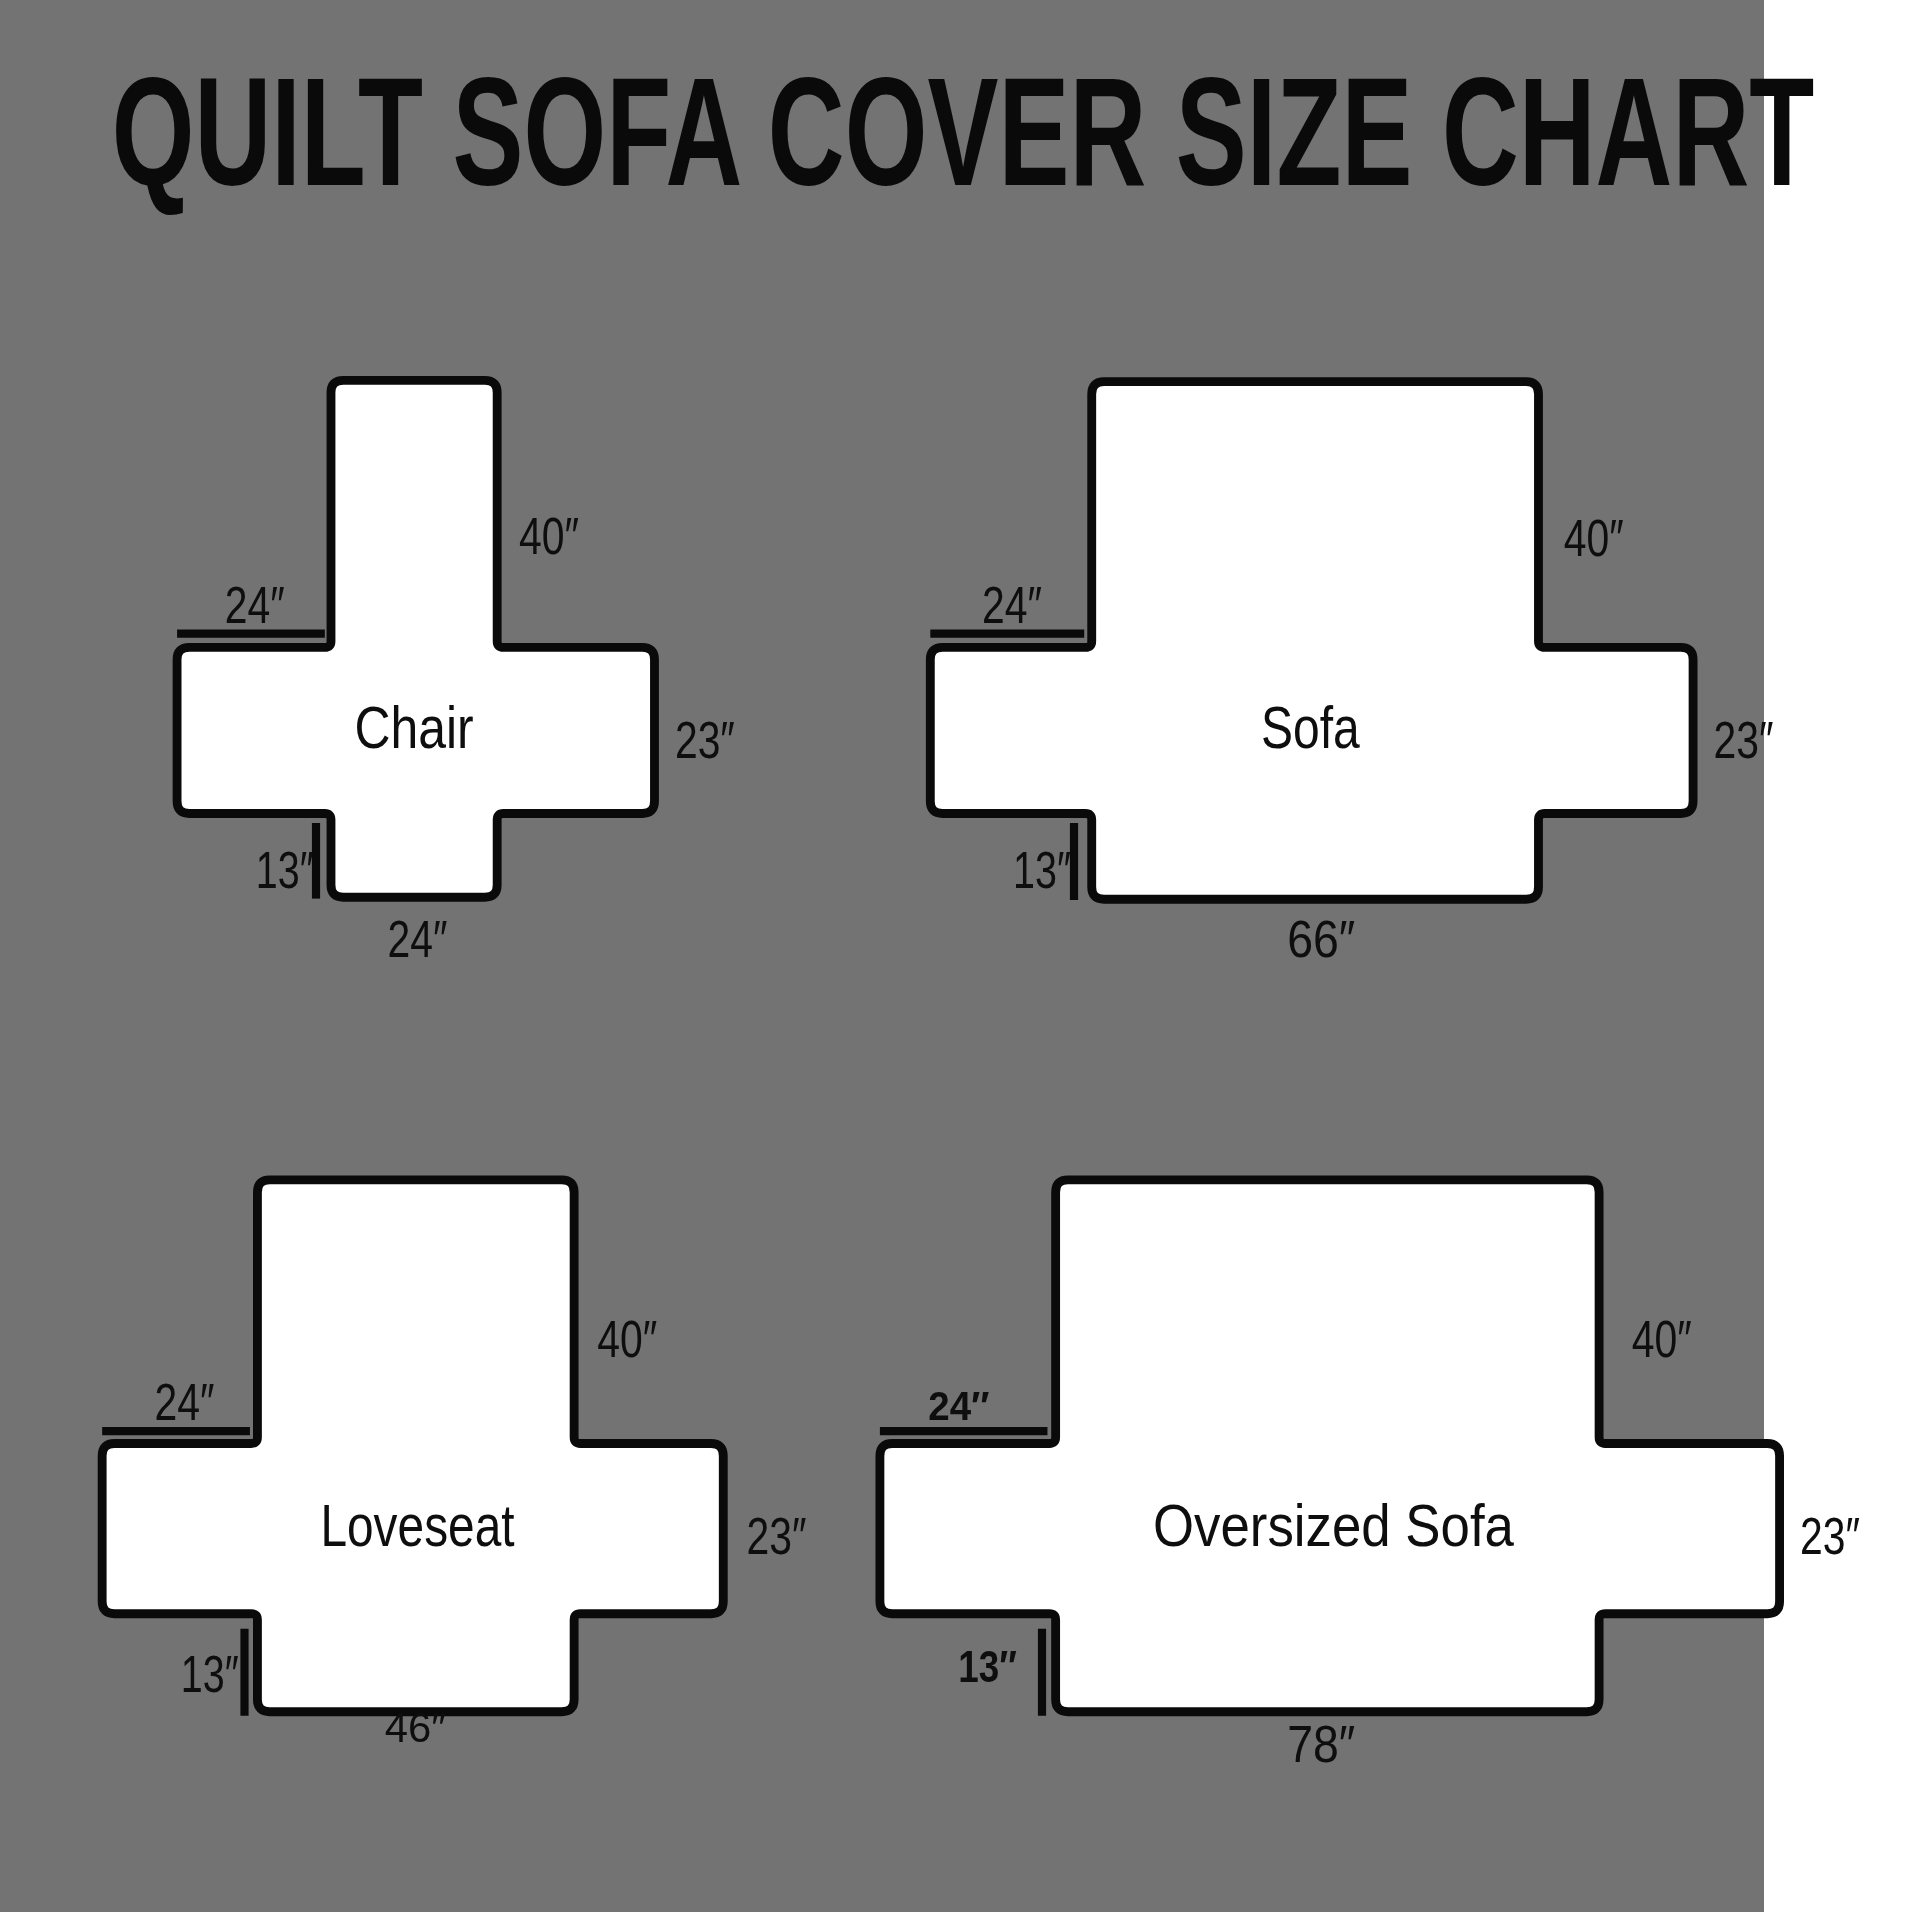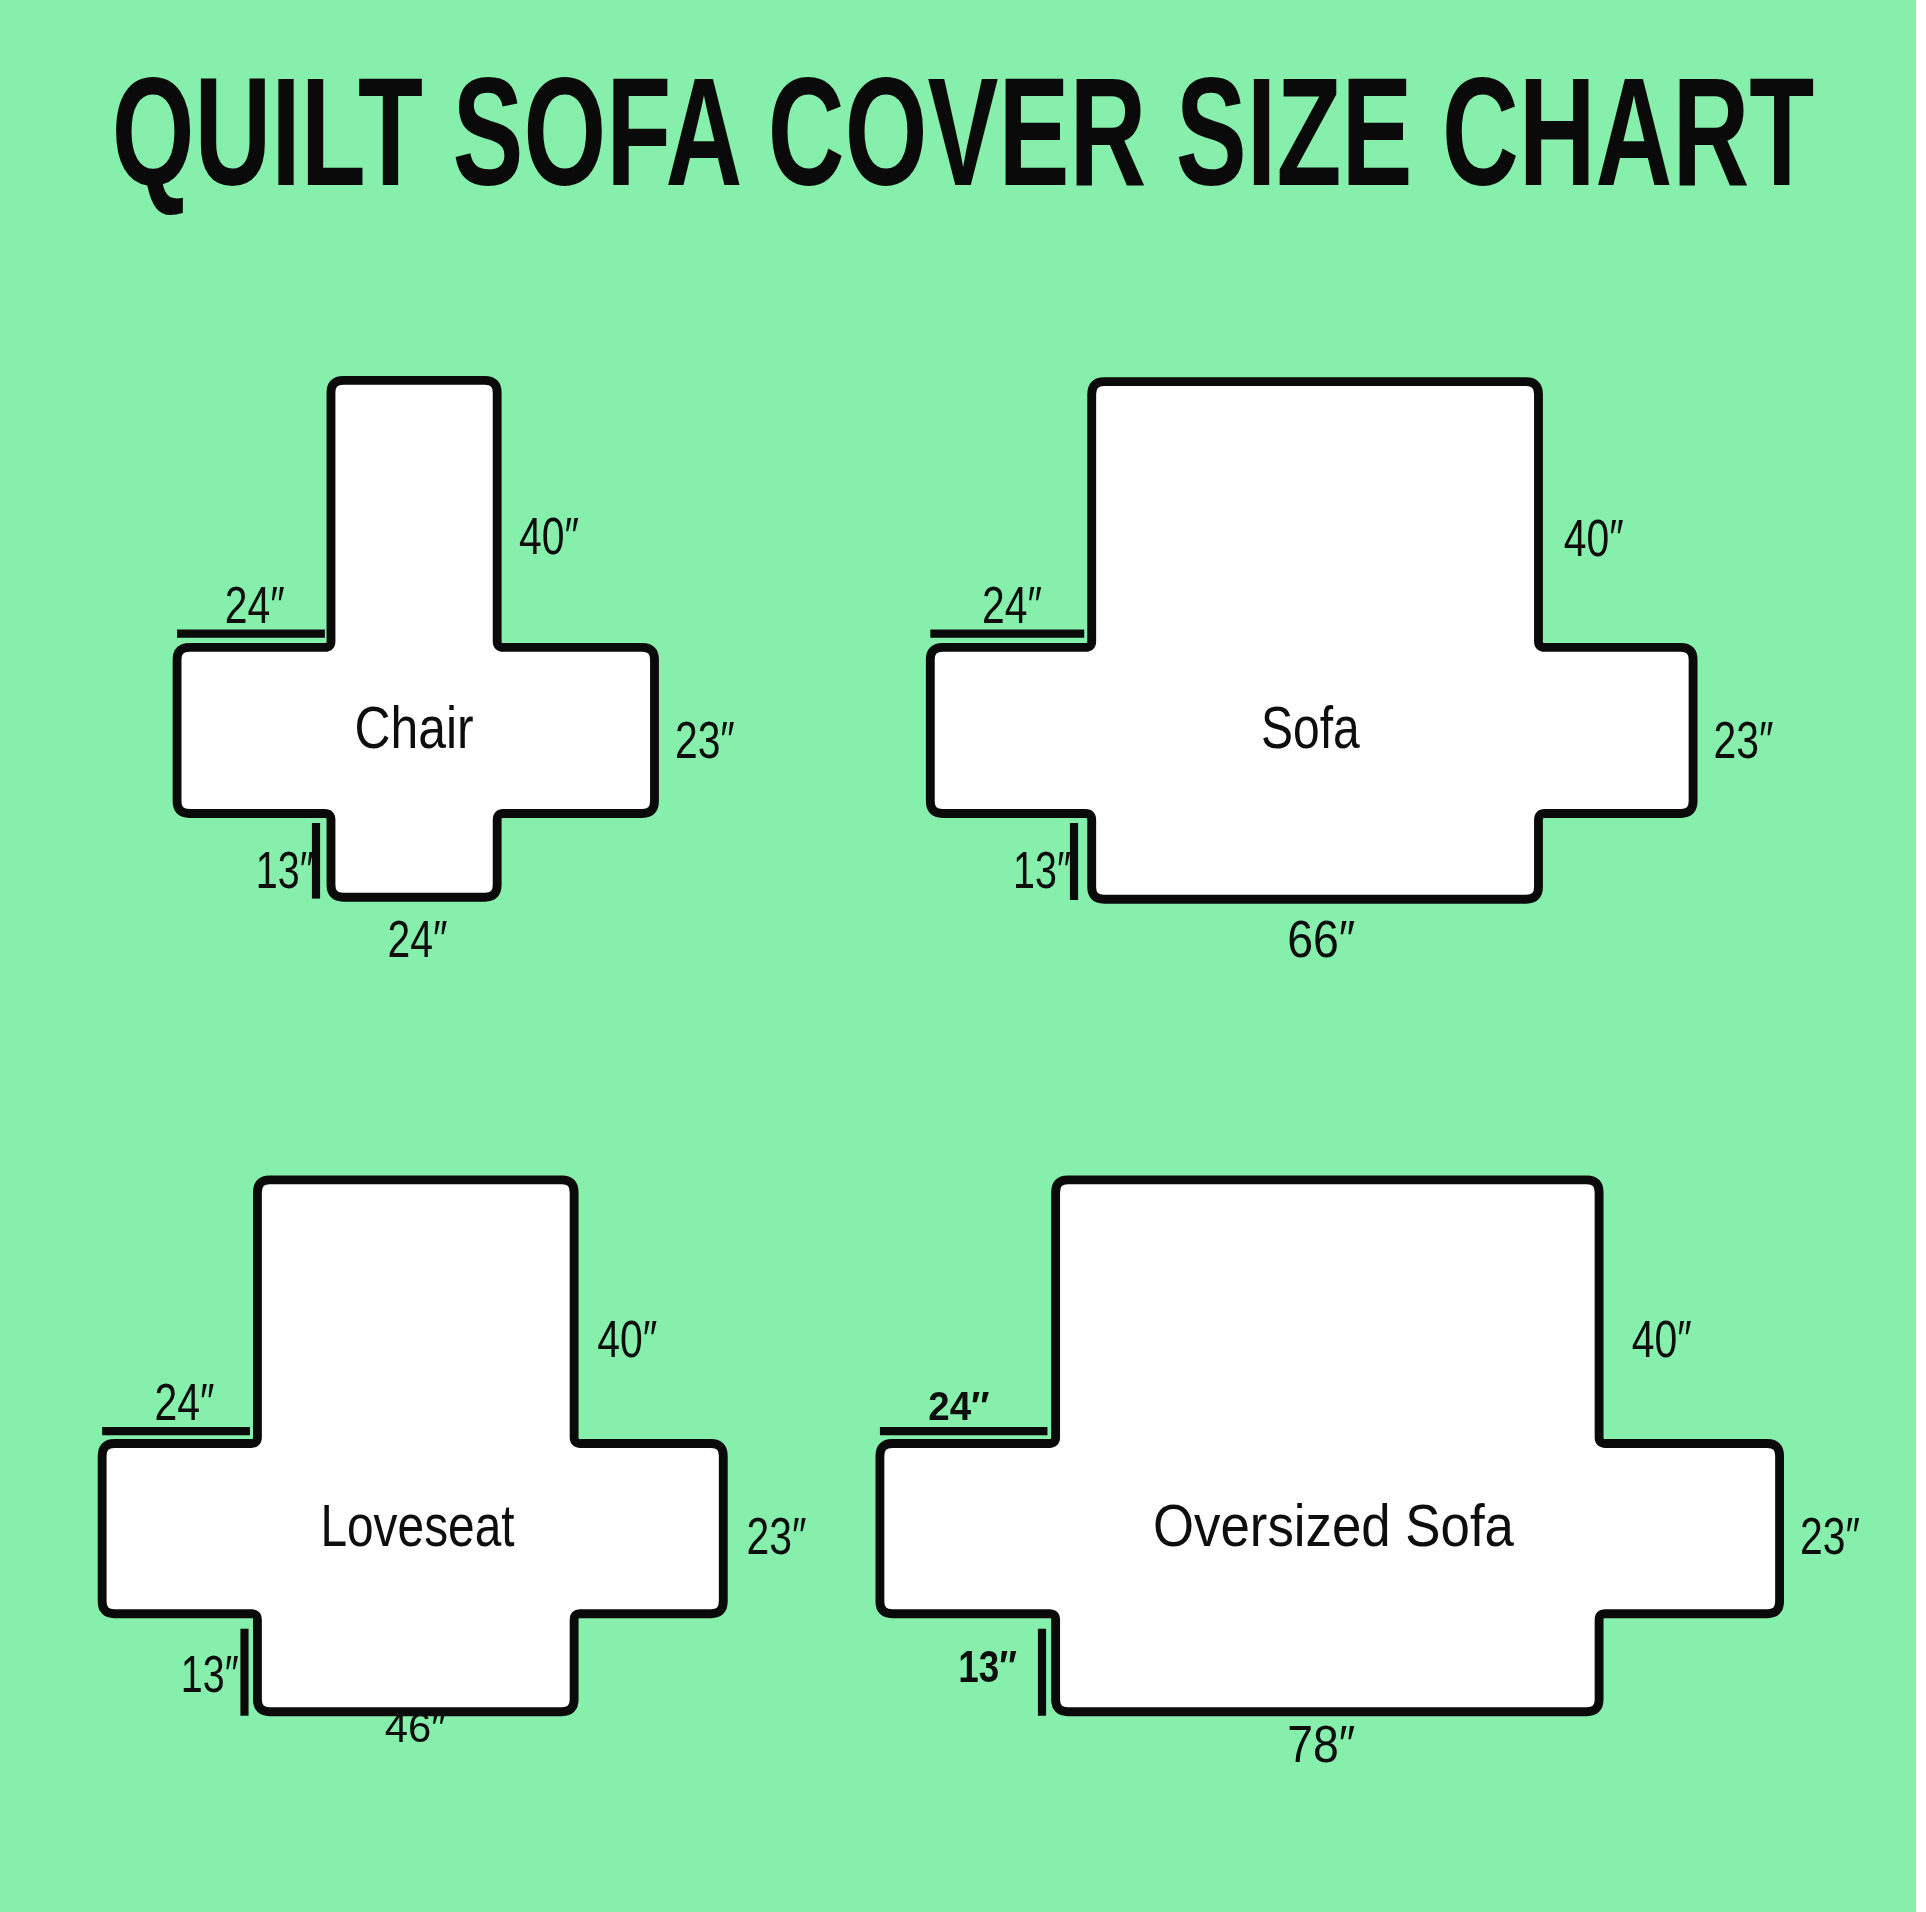--- a/index.html
+++ b/index.html
@@ -1,23 +1,23 @@
 <!DOCTYPE html>
 <html style="font-size:11px"><head>
 <meta charset="utf-8">
 <style>
   html, body {
     margin: 0;
     padding: 0;
     background: #ffffff;
   }
   .page {
-    width: 1916px;
+    width: 1764px;
     height: 1913px;
-    background: #86efac;
+    background: #737373;
     position: relative;
   }
   svg { display: block; }
   text {
     fill: #0e0e0e;
     font-family: "Liberation Sans", "DejaVu Sans", sans-serif;
     text-anchor: middle;
   }
   .title {
     font-size: 225px;

